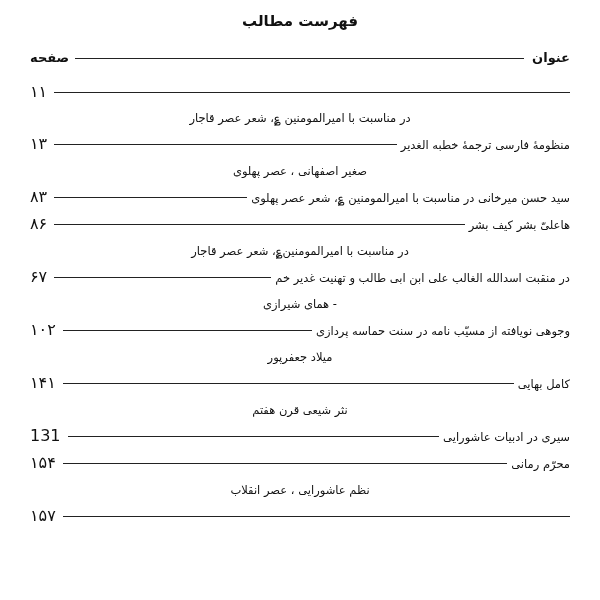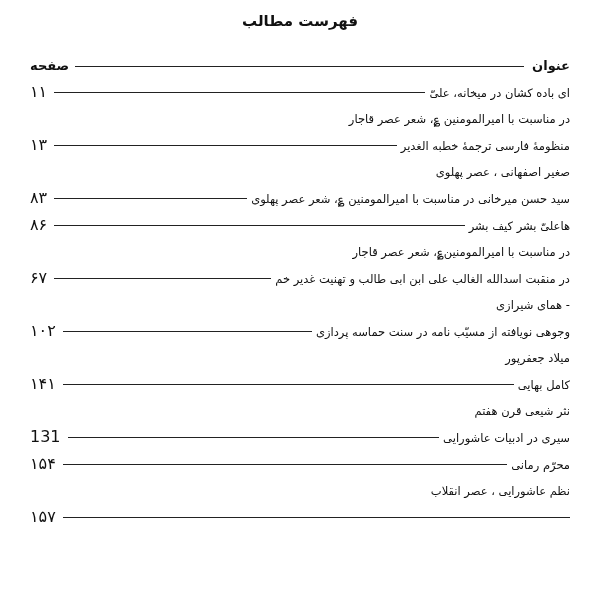--- a/index.html
+++ b/index.html
@@ -58,21 +58,20 @@
     flex: 1 1 auto;
     border-bottom: 1px solid #222;
     height: 0;
     position: relative;
     top: -3px;
     margin: 0 2px 0 2px;
   }
   .head-label-left {
     white-space: nowrap;
     padding-right: 4px;
-    margin-top: 8px;
   }
 
   
   .toc {
     position: absolute;
     top: 82px;
     right: 30px;
     left: 30px;
     direction: rtl;
   }
@@ -115,42 +114,41 @@
     display: flex;
     flex-direction: row;
     direction: rtl;
     width: 100%;
     margin-bottom: 6px;
     font-size: 11.5px;
     line-height: 20px;
     white-space: nowrap;
   }
   .note.center {
-    justify-content: flex-start;
+    justify-content: center;
   }
   .note-text {
     white-space: nowrap;
   }
 </style>
 </head>
 <body>
 
 <div class="page">
 
   <div class="doc-title">فهرست مطالب</div>
 
   <div class="head-row">
     <span class="head-label-right">عنوان</span>
     <span class="head-rule"></span>
     <span class="head-label-left">صفحه</span>
   </div>
 
   <div class="toc" id="toc-list">
       <div class="entry">
-        <span class="entry-title">ای باده کشان در میخانه، علیّ</span>
         <span class="entry-leader"></span>
         <span class="entry-page">۱۱</span>
       </div>
       <div class="note center">
         <span class="note-text">در مناسبت با امیرالمومنین ؏، شعر عصر قاجار</span>
       </div>
       <div class="entry">
         <span class="entry-title">منظومهٔ فارسی ترجمهٔ خطبه الغدیر</span>
         <span class="entry-leader"></span>
         <span class="entry-page">۱۳</span>

